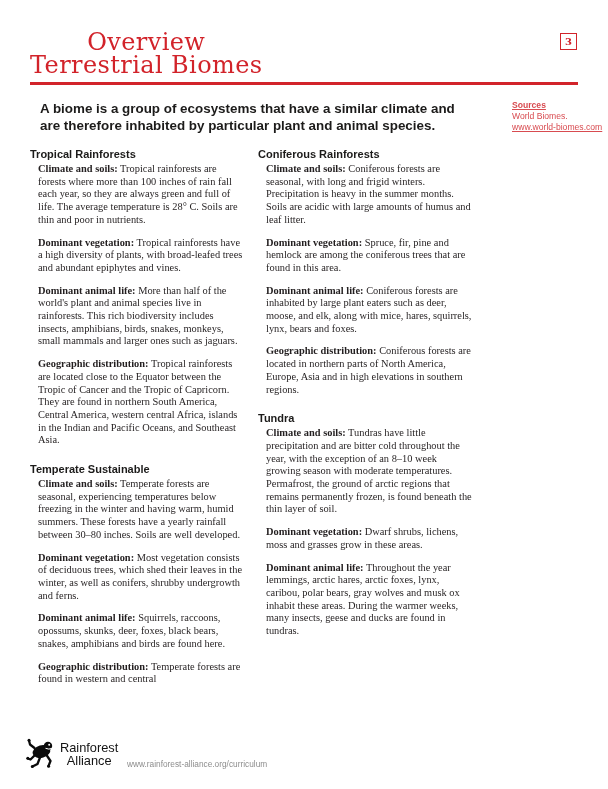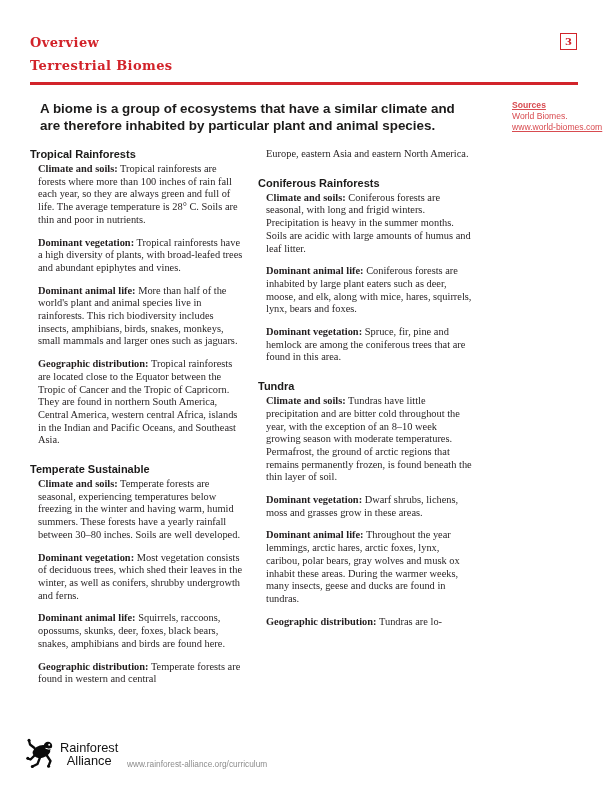--- a/index.html
+++ b/index.html
@@ -14,24 +14,25 @@
     width:608px;height:789px;
     background:#ffffff;
     font-family:"Liberation Serif", serif;
     overflow:hidden;
     margin:0 auto;
   }
   
   .title{
     position:absolute;left:30px;top:31px;
     font-family:"DejaVu Serif", serif;
-    font-weight:bold;
-    font-size:13px;line-height:23px;
+    font-weight:normal;
+    font-size:24px;line-height:23px;
     letter-spacing:0.4px;
     color:var(--red);
+    text-align:center;
   }
   .title span{display:block;}
   .pagenum{
     position:absolute;left:560px;top:33px;
     width:15px;height:15px;
     border:1.5px solid var(--red);
     color:var(--red);
     font-family:"DejaVu Serif", serif;
     font-weight:bold;font-size:10px;
     display:flex;align-items:center;justify-content:center;
@@ -140,30 +141,29 @@
         <p class="body-para"><b>Dominant vegetation:</b> Tropical rainforests have a high diversity of plants, with broad-leafed trees and abundant epiphytes and vines.</p>
         <p class="body-para"><b>Dominant animal life:</b> More than half of the world's plant and animal species live in rainforests. This rich biodiversity includes insects, amphibians, birds, snakes, monkeys, small mammals and larger ones such as jaguars.</p>
         <p class="body-para"><b>Geographic distribution:</b> Tropical rainforests are located close to the Equator between the Tropic of Cancer and the Tropic of Capricorn. They are found in northern South America, Central America, western central Africa, islands in the Indian and Pacific Oceans, and Southeast Asia.</p>
         <div class="col-heading">Temperate Sustainable</div>
         <p class="body-para"><b>Climate and soils:</b> Temperate forests are seasonal, experiencing temperatures below freezing in the winter and having warm, humid summers. These forests have a yearly rainfall between 30–80 inches. Soils are well developed.</p>
         <p class="body-para"><b>Dominant vegetation:</b> Most vegetation consists of deciduous trees, which shed their leaves in the winter, as well as conifers, shrubby undergrowth and ferns.</p>
         <p class="body-para"><b>Dominant animal life:</b> Squirrels, raccoons, opossums, skunks, deer, foxes, black bears, snakes, amphibians and birds are found here.</p>
         <p class="body-para"><b>Geographic distribution:</b> Temperate forests are found in western and central</p>
       </div>
     <div class="col" id="col-right">
-        <p class="body-para">Europe, eastern Asia and eastern North America.</p>
         <div class="col-heading">Coniferous Rainforests</div>
         <p class="body-para"><b>Climate and soils:</b> Coniferous forests are seasonal, with long and frigid winters. Precipitation is heavy in the summer months. Soils are acidic with large amounts of humus and leaf litter.</p>
+        <p class="body-para"><b>Dominant vegetation:</b> Spruce, fir, pine and hemlock are among the coniferous trees that are found in this area.</p>
         <p class="body-para"><b>Dominant animal life:</b> Coniferous forests are inhabited by large plant eaters such as deer, moose, and elk, along with mice, hares, squirrels, lynx, bears and foxes.</p>
-        <p class="body-para"><b>Dominant vegetation:</b> Spruce, fir, pine and hemlock are among the coniferous trees that are found in this area.</p>
+        <p class="body-para"><b>Geographic distribution:</b> Coniferous forests are located in northern parts of North America, Europe, Asia and in high elevations in southern regions.</p>
         <div class="col-heading">Tundra</div>
         <p class="body-para"><b>Climate and soils:</b> Tundras have little precipitation and are bitter cold throughout the year, with the exception of an 8–10 week growing season with moderate temperatures. Permafrost, the ground of arctic regions that remains permanently frozen, is found beneath the thin layer of soil.</p>
         <p class="body-para"><b>Dominant vegetation:</b> Dwarf shrubs, lichens, moss and grasses grow in these areas.</p>
         <p class="body-para"><b>Dominant animal life:</b> Throughout the year lemmings, arctic hares, arctic foxes, lynx, caribou, polar bears, gray wolves and musk ox inhabit these areas. During the warmer weeks, many insects, geese and ducks are found in tundras.</p>
-        <p class="body-para"><b>Geographic distribution:</b> Tundras are lo-</p>
       </div>
   </main>
 
   <footer>
     <div class="logo">
       <svg width="30" height="32" viewBox="0 0 30 32" aria-hidden="true">
         <g fill="#0b0b0b">
           <ellipse cx="15.5" cy="13.5" rx="9" ry="6.3" transform="rotate(-16 15.5 13.5)"></ellipse>
           <circle cx="22" cy="8" r="4.2"></circle>
         </g>

